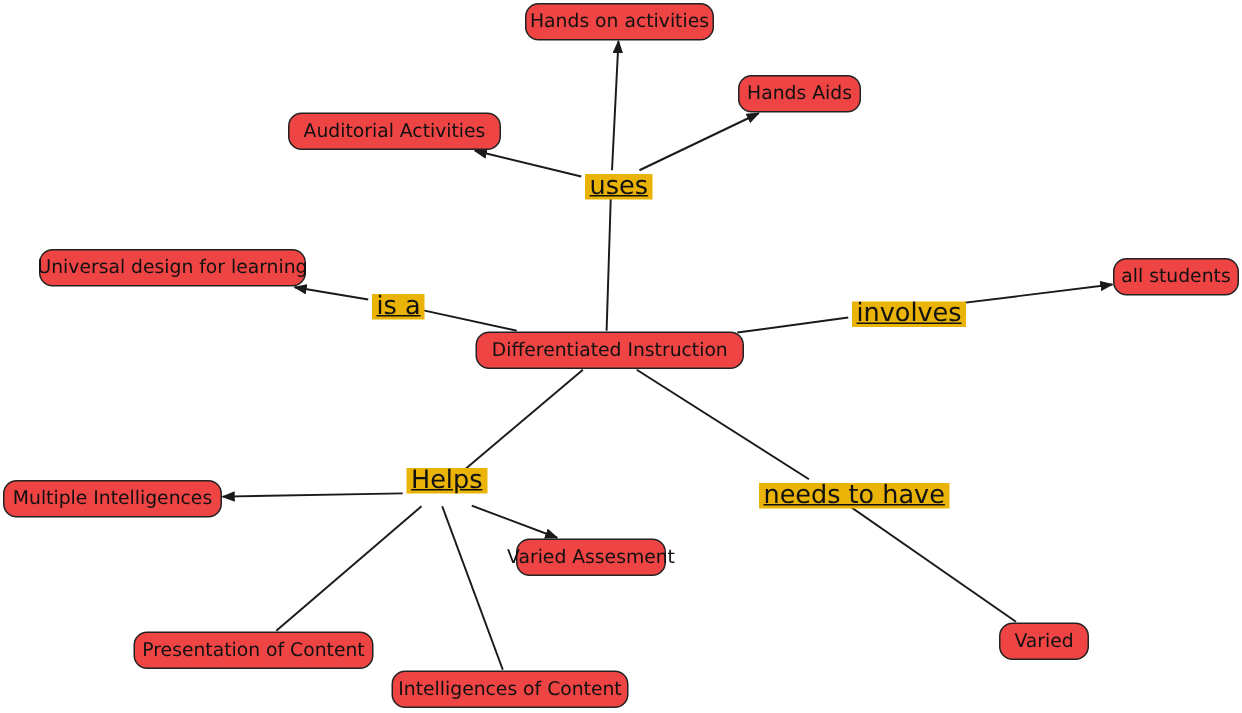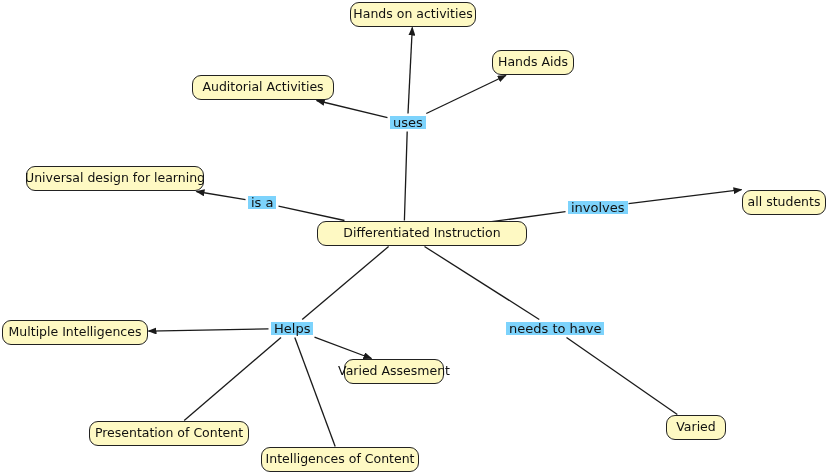--- a/index.html
+++ b/index.html
@@ -8,41 +8,42 @@
     background:#ffffff;
     font-family:"DejaVu Sans","Liberation Sans",sans-serif;
     overflow:hidden;
   }
   #map{position:relative;width:828px;height:475px;background:#fff;}
   svg.edges{position:absolute;left:0;top:0;width:828px;height:475px;}
   svg.edges line, svg.edges path{stroke:#1a1a1a;stroke-width:1.3;fill:none;}
   .node{
     position:absolute;
     box-sizing:border-box;
-    background:#fef9c3;
+    background:#ef4444;
     border:1.2px solid #222;
     border-radius:9px;
     color:#111;
     font-size:12.5px;
     line-height:1;
     display:flex;
     align-items:center;
     justify-content:center;
     white-space:nowrap;
     padding:0 9px;
     height:25px;
   }
   .linklabel{
     position:absolute;
-    font-size:13px;
+    font-size:17px;
     color:#111;
-    background:#7dd3fc;
+    background:#eab308;
     white-space:nowrap;
     line-height:1;
     padding:0 3px;
+    text-decoration:underline;
   }
 </style>
 </head>
 <body>
 
 <div id="map">
   <svg class="edges" viewBox="0 0 828 475">
     <defs>
       <marker id="arrowhead" markerWidth="9" markerHeight="7" refX="8" refY="3.5" orient="auto" markerUnits="userSpaceOnUse">
         <polygon points="0 0, 9 3.5, 0 7" fill="#1a1a1a"></polygon>
@@ -64,26 +65,26 @@
         <line x1="388.6" y1="246.5" x2="302.2" y2="319.5"></line>
         <line x1="566.5" y1="337.5" x2="677.3" y2="414.5"></line>
         <line x1="424.5" y1="246.5" x2="539.3" y2="319.5"></line>
       </g>
   </svg>
   <div id="node-layer">
       <div class="node" style="left: 350px; top: 2px; width: 126px;">Hands on activities</div>
       <div class="node" style="left: 492px; top: 50px; width: 82px;">Hands Aids</div>
       <div class="node" style="left: 192px; top: 75px; width: 142px;">Auditorial Activities</div>
       <div class="node" style="left: 26px; top: 166px; width: 178px;">Universal design for learning</div>
-      <div class="node" style="left: 742px; top: 190px; width: 84px;">all students</div>
-      <div class="node" style="left: 317px; top: 221px; width: 210px;">Differentiated Instruction</div>
+      <div class="node" style="left: 742px; top: 172px; width: 84px;">all students</div>
+      <div class="node" style="left: 317px; top: 221px; width: 179px;">Differentiated Instruction</div>
       <div class="node" style="left: 2px; top: 320px; width: 146px;">Multiple Intelligences</div>
       <div class="node" style="left: 344px; top: 359px; width: 100px;">Varied Assesment</div>
       <div class="node" style="left: 89px; top: 421px; width: 160px;">Presentation of Content</div>
       <div class="node" style="left: 261px; top: 447px; width: 158px;">Intelligences of Content</div>
       <div class="node" style="left: 666px; top: 415px; width: 60px;">Varied</div>
       <div class="linklabel" style="left: 390px; top: 116px;">uses</div>
       <div class="linklabel" style="left: 248px; top: 196px;">is a</div>
       <div class="linklabel" style="left: 568px; top: 201px;">involves</div>
-      <div class="linklabel" style="left: 271px; top: 322px; text-align: right;">Helps</div>
+      <div class="linklabel" style="left: 271px; top: 312px; text-align: right;">Helps</div>
       <div class="linklabel" style="left: 506px; top: 322px;">needs to have</div>
     </div>
 </div>
 
 </body></html>

